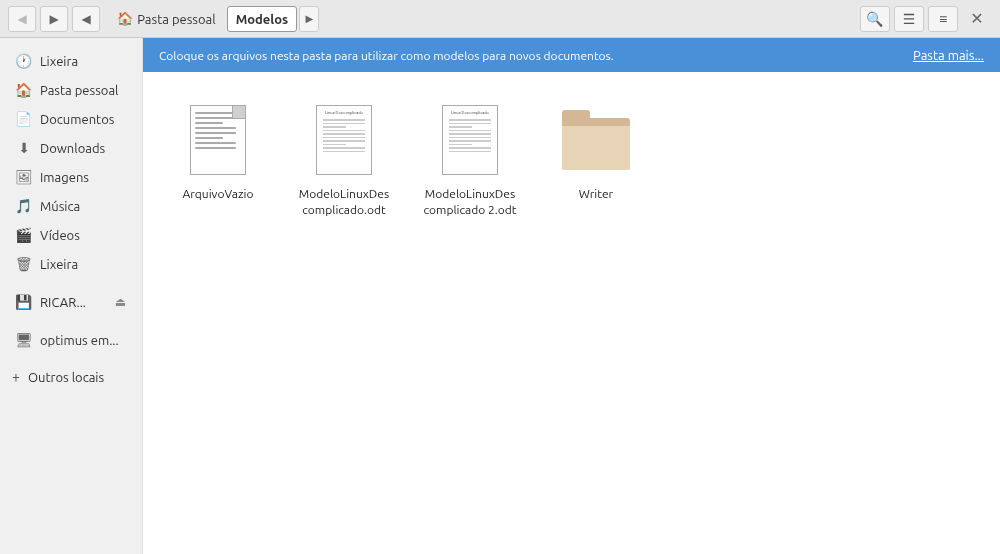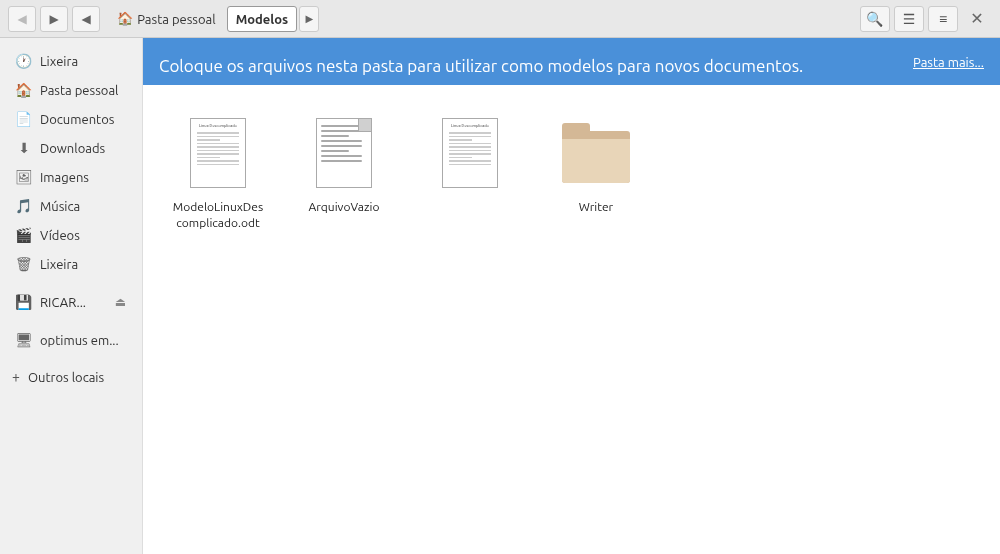--- a/index.html
+++ b/index.html
@@ -187,22 +187,21 @@
     .info-banner {
       background: #4a90d9;
       color: #fff;
       padding: 10px 16px;
       display: flex;
       align-items: center;
       justify-content: space-between;
       flex-shrink: 0;
     }
     .info-banner-text {
-      font-size: 17px;
-      margin-top: 8px;
+      font-size: 12px;
     }
     .info-banner-link {
       color: #fff;
       text-decoration: underline;
       cursor: pointer;
       font-size: 13px;
       white-space: nowrap;
       margin-left: 12px;
     }
 
@@ -433,41 +432,20 @@
   </div>
 
   <div class="content">
 
     <div class="info-banner">
       <span class="info-banner-text">Coloque os arquivos nesta pasta para utilizar como modelos para novos documentos.</span>
       <span class="info-banner-link">Pasta mais...</span>
     </div>
 
     <div class="files-grid">
-
-      <div class="file-item">
-        <div class="file-icon">
-          <div class="template-icon">
-            <div class="template-icon-inner">
-              <div class="template-header">Linux Descomplicado</div>
-              <div class="template-line full"></div>
-              <div class="template-line full"></div>
-              <div class="template-line short"></div>
-              <div class="template-line full"></div>
-              <div class="template-line full"></div>
-              <div class="template-line full"></div>
-              <div class="template-line full"></div>
-              <div class="template-line short"></div>
-              <div class="template-line full"></div>
-              <div class="template-line full"></div>
-            </div>
-          </div>
-        </div>
-        <span class="file-name">ModeloLinuxDescomplicado.odt</span>
-      </div>
 
       <div class="file-item">
         <div class="file-icon">
           <div class="doc-icon">
             <div class="doc-line full"></div>
             <div class="doc-line full"></div>
             <div class="doc-line short"></div>
             <div class="doc-line full"></div>
             <div class="doc-line full"></div>
             <div class="doc-line short"></div>
@@ -489,20 +467,42 @@
               <div class="template-line full"></div>
               <div class="template-line full"></div>
               <div class="template-line full"></div>
               <div class="template-line full"></div>
               <div class="template-line short"></div>
               <div class="template-line full"></div>
               <div class="template-line full"></div>
             </div>
           </div>
         </div>
+        <span class="file-name">ModeloLinuxDescomplicado.odt</span>
+      </div>
+
+      <div class="file-item">
+        <div class="file-icon">
+          <div class="template-icon">
+            <div class="template-icon-inner">
+              <div class="template-header">Linux Descomplicado</div>
+              <div class="template-line full"></div>
+              <div class="template-line full"></div>
+              <div class="template-line short"></div>
+              <div class="template-line full"></div>
+              <div class="template-line full"></div>
+              <div class="template-line full"></div>
+              <div class="template-line full"></div>
+              <div class="template-line short"></div>
+              <div class="template-line full"></div>
+              <div class="template-line full"></div>
+            </div>
+          </div>
+        </div>
+        <span class="file-name">ModeloLinuxDescomplicado 2.odt</span>
       </div>
 
 
       <div class="file-item">
         <div class="file-icon">
           <div class="folder-icon">
             <div class="folder-tab"></div>
             <div class="folder-back"></div>
             <div class="folder-front"></div>
           </div>

